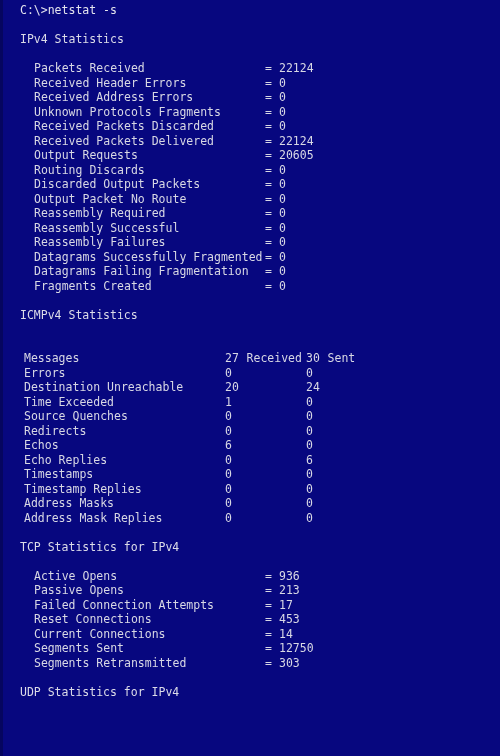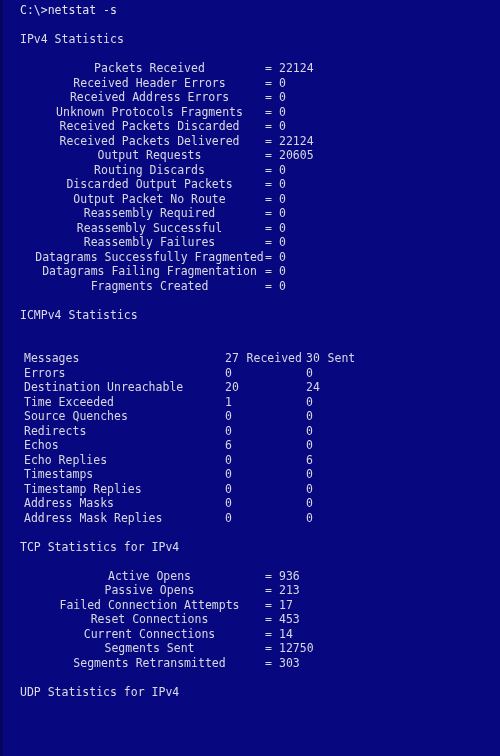--- a/index.html
+++ b/index.html
@@ -56,21 +56,21 @@
   .section-head {
     color: #dcdce8;
   }
   
   .cell {
     display: inline-block;
     white-space: pre;
     vertical-align: top;
   }
   
-  .kv .k    { width: 245px; padding-left: 14px; box-sizing: border-box; text-align: center; }
+  .kv .k    { width: 245px; padding-left: 14px; box-sizing: border-box; }
   .kv .eq   { width: 14px; }
   .kv .v    { }
   
   .icmp .k    { width: 185px; padding-left: 4px; box-sizing: border-box; }
   .icmp .recv { width: 81px; margin-left: 20px; }
   .icmp .sent { }
   .icmp-head .k    { width: 185px; padding-left: 14px; box-sizing: border-box; }
   .icmp-head .recv { width: 81px; }
 </style>
 </head>

